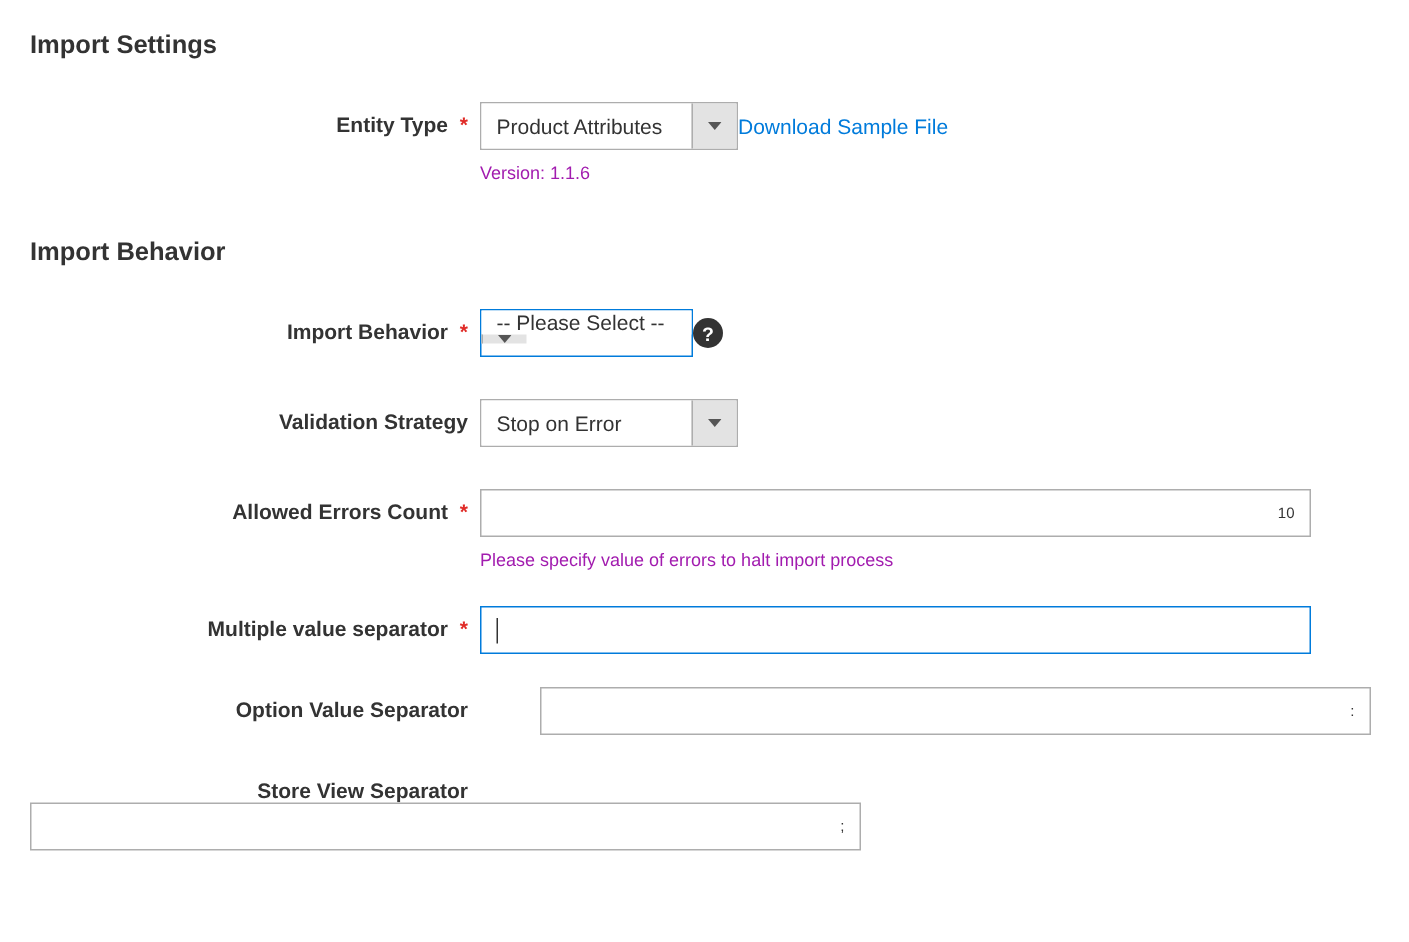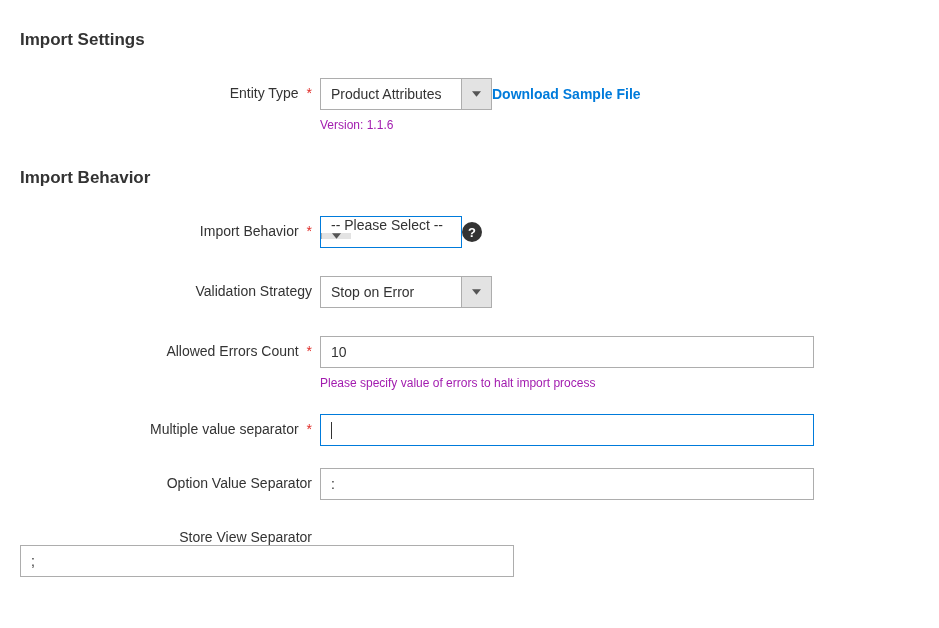--- a/index.html
+++ b/index.html
@@ -8,36 +8,35 @@
       font-size: 14px;
       color: #333;
       background: #fff;
       padding: 20px;
     }
     .section-title {
       font-size: 17px;
       font-weight: 600;
       color: #333;
       margin-bottom: 28px;
-      margin-top: 10px;
     }
     .section-title.second { margin-top: 36px; }
     .form-row {
       display: flex;
       align-items: flex-start;
       margin-bottom: 22px;
     }
     .label-col {
       width: 300px;
       text-align: right;
       padding-right: 8px;
       padding-top: 7px;
       font-size: 14px;
       color: #333;
-      font-weight: 400;
+      font-weight: 700;
     }
     .req { color: #e02b27; margin-left: 4px; }
     .field-col {
       flex: 1;
       display: flex;
       flex-direction: column;
       align-items: flex-start;
     }
     .field-inner {
       display: flex;
@@ -66,46 +65,46 @@
       display: flex;
       align-items: center;
       justify-content: center;
       cursor: pointer;
     }
     .arrow-svg { width: 9px; height: 6px; fill: #555; }
     .text-input {
       height: 32px;
       border: 1px solid #adadad;
       padding: 0 10px;
-      font-size: 14px;
-      color: #333;
-      width: 494px;
+      font-size: 10px;
+      color: #333;
+      width: 554px;
       outline: none;
       font-family: inherit;
+      text-align: right;
     }
     .text-input.focused { border-color: #007bdb; }
     .caret {
       display:inline-block;
       width:1px;
       height:17px;
       background:#333;
       vertical-align:middle;
       margin-left:0;
     }
     .hint {
       font-size: 12px;
       color: #a21caf;
       margin-top: 8px;
     }
     .link {
       color: #007bdb;
       text-decoration: none;
       font-size: 14px;
       cursor: pointer;
-      font-weight: bold;
     }
     .help-icon {
       width: 20px;
       height: 20px;
       border-radius: 50%;
       background: #333;
       color: #fff;
       font-weight: bold;
       font-size: 13px;
       display: flex;
@@ -196,21 +195,21 @@
     <span>Multiple value separator</span>
     <span class="req">*</span>
   </div>
   <div class="field-col">
     <div class="text-input focused" style="display:flex;align-items:center;">
         <span class="caret"></span>
       </div>
   </div>
 </div>
 
-<div class="form-row" style="margin-top:18px;">
+<div class="form-row" style="margin-top:18px;gap:40px;">
   <div class="label-col">
     <span>Option Value Separator</span>
   </div>
   <div class="field-col">
     <input type="text" class="text-input" value=":" style="">
   </div>
 </div>
 
 <div class="form-row" style="margin-top:18px;flex-direction:column;">
   <div class="label-col">

